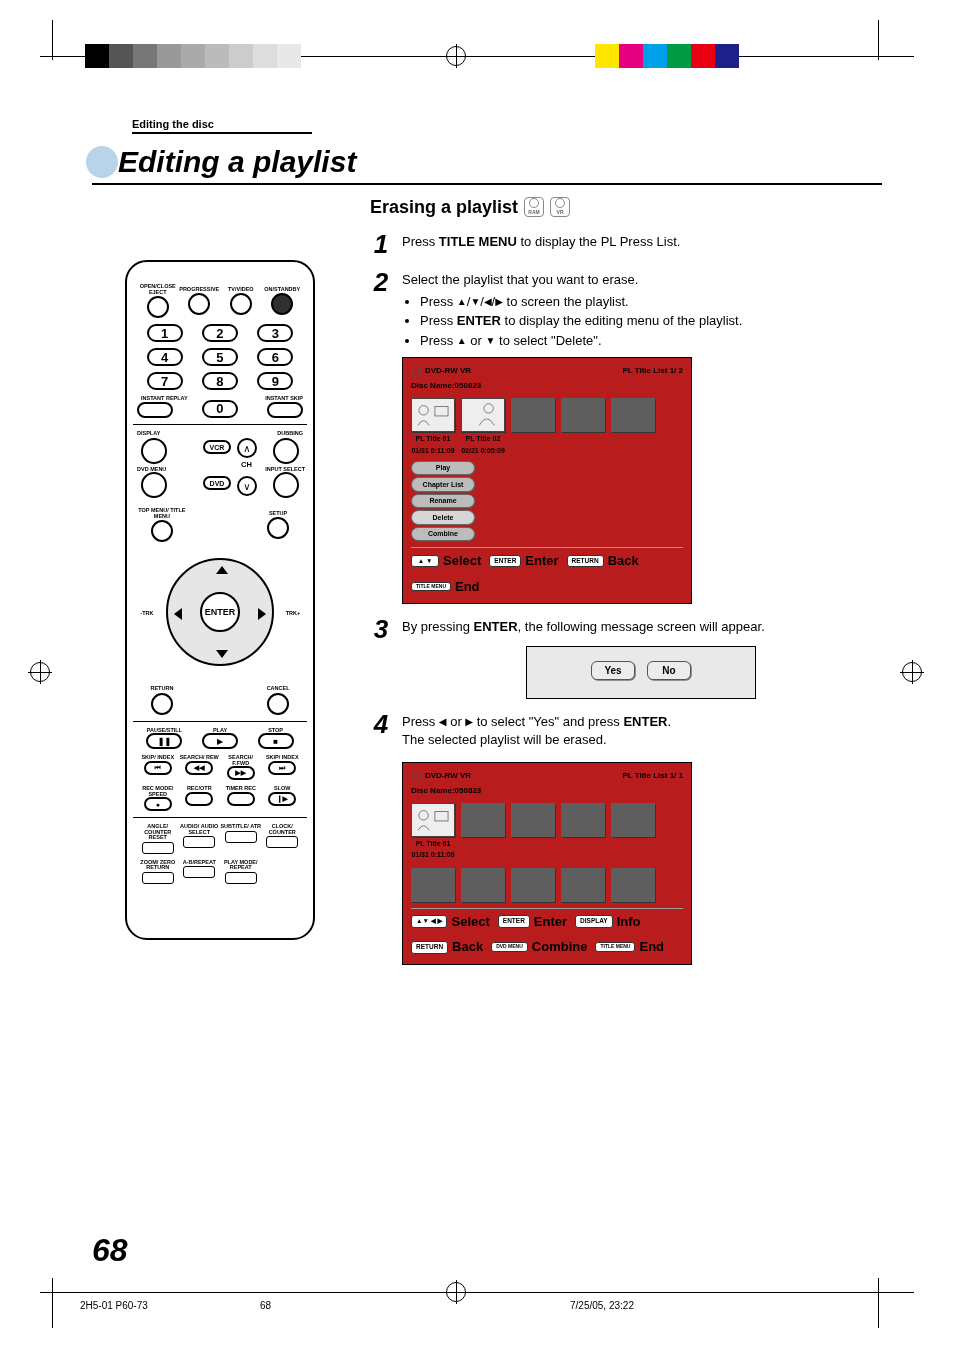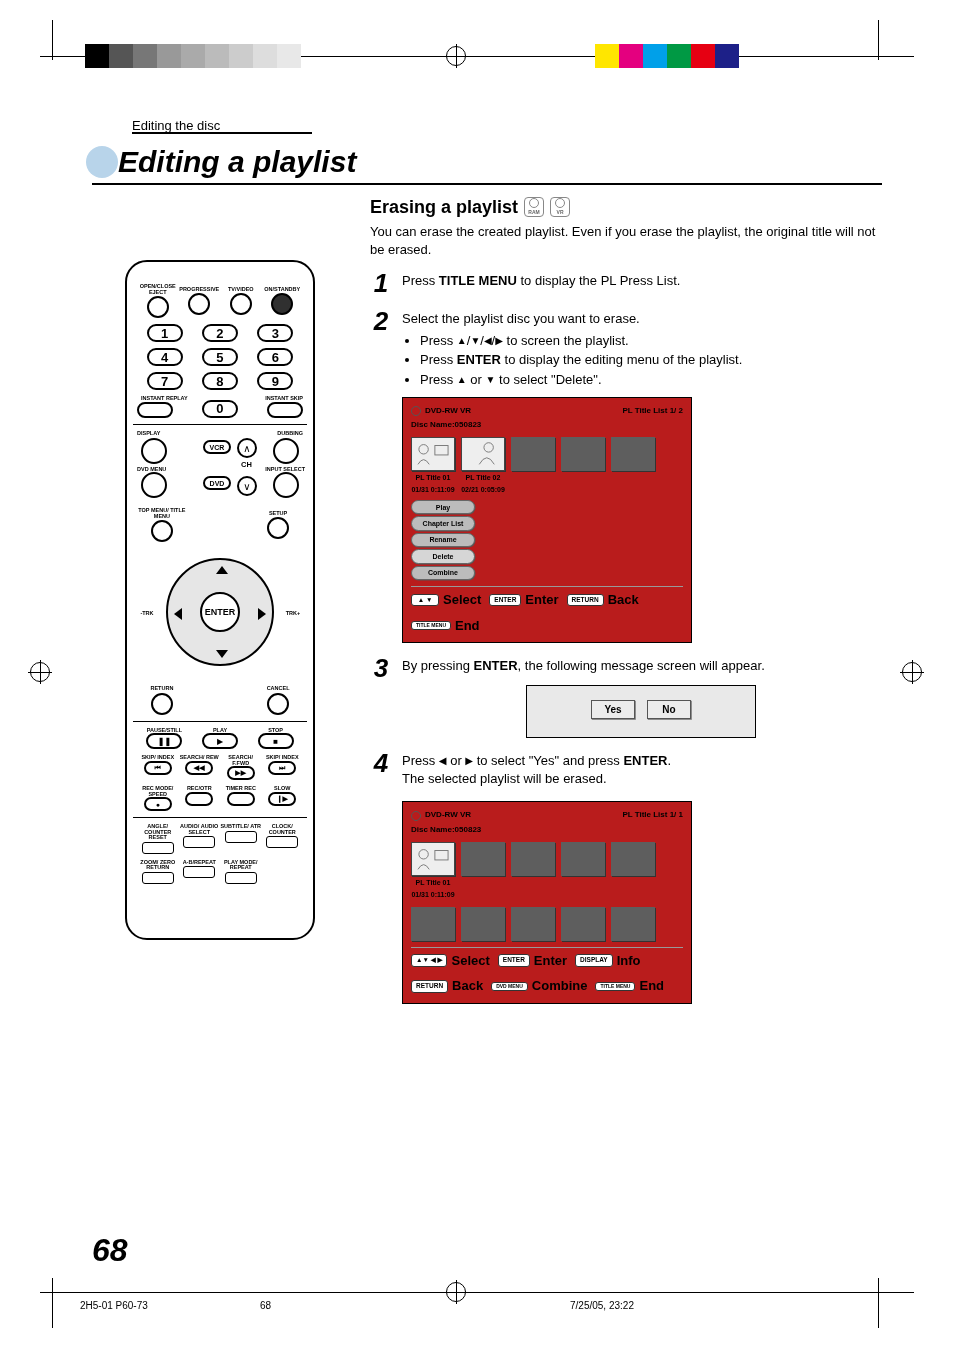--- a/index.html
+++ b/index.html
@@ -27,21 +27,21 @@
   .reg-top { position:absolute; top:44px; left:444px; width:24px; height:24px; }
   .crosshair { position:relative; width:24px; height:24px; }
   .crosshair::before { content:""; position:absolute; top:0; bottom:0; left:50%; width:1px; background:#000; }
   .crosshair::after  { content:""; position:absolute; left:0; right:0; top:50%; height:1px; background:#000; }
   .crosshair .c1 { position:absolute; top:2px; left:2px; right:2px; bottom:2px; border:1px solid #000; border-radius:50%; }
   .reg-side { position:absolute; width:24px; height:24px; }
 
   
   .section-path {
     position:absolute; top:118px; left:132px;
-    font-weight: normal; font-size:13px;
+    font-weight: bold; font-size:11px;
   }
   .section-underline {
     position:absolute; top:132px; left:132px; width:180px; height:2px; background:#000;
   }
   .title-wrap {
     position:absolute; top:145px; left:92px;
     display:flex; align-items:center; gap:18px;
     border-bottom:2.5px solid #000; width:790px; padding-bottom:4px;
   }
   .title-bullet {
@@ -113,21 +113,21 @@
   .leg-pair { display:flex; align-items:center; gap:4px; }
 
   
   .dialog {
     border:1.5px solid #000; background:#e9e9e9; padding:14px 18px 18px;
     width:230px; margin:10px auto 0; text-align:center;
   }
   .dialog .msg { font-size:10px; font-weight:bold; margin-bottom:14px; }
   .dialog .btns { display:flex; justify-content:center; gap:12px; }
   .dlg-btn {
-    background:#ececec; border:1px solid #555; border-radius:0;
+    background:#ececec; border:1px solid #555; border-radius:6px;
     font-size:10px; font-weight:bold; padding:2px 0; width:44px;
     box-shadow:0.8px 0.8px 0 #777;
   }
 
   
   .remote {
     position:absolute; top:260px; left:125px; width:190px; height:680px;
     border:2.5px solid #000; border-radius:22px; background:#fff;
     padding:16px 10px 12px;
   }
@@ -433,33 +433,32 @@
       <span>Erasing a playlist</span>
       <span class="disc-badge">
           <span class="ring"></span>
           <span class="lbl">RAM</span>
         </span>
       <span class="disc-badge">
           <span class="ring"></span>
           <span class="lbl">VR</span>
         </span>
     </div>
-    <div class="intro">You can erase the created playlist. Even if you erase the playlist, the original title will not be erased.</div>
 
     <div class="step">
       <div class="step-num">1</div>
       <div class="step-body">
         <span>Press </span><b>TITLE MENU</b><span> to display the PL Press List.</span>
       </div>
     </div>
 
     <div class="step">
       <div class="step-num">2</div>
       <div class="step-body">
-        <span>Select the playlist disc you want to erase.</span>
+        <span>Select the playlist that you want to erase.</span>
         <ul>
           <li><span>Press </span><span class="tri">▲</span>/<span class="tri">▼</span>/<span class="tri">◀</span>/<span class="tri">▶</span><span> to screen the playlist.</span></li>
           <li><span>Press </span><b>ENTER</b><span> to display the editing menu of the playlist.</span></li>
           <li><span>Press </span><span class="tri">▲</span><span> or </span><span class="tri">▼</span><span> to select "Delete".</span></li>
         </ul>
 
         
         <div class="panel" style="width:290px">
           <div class="p-head">
             <span class="dh-left">

